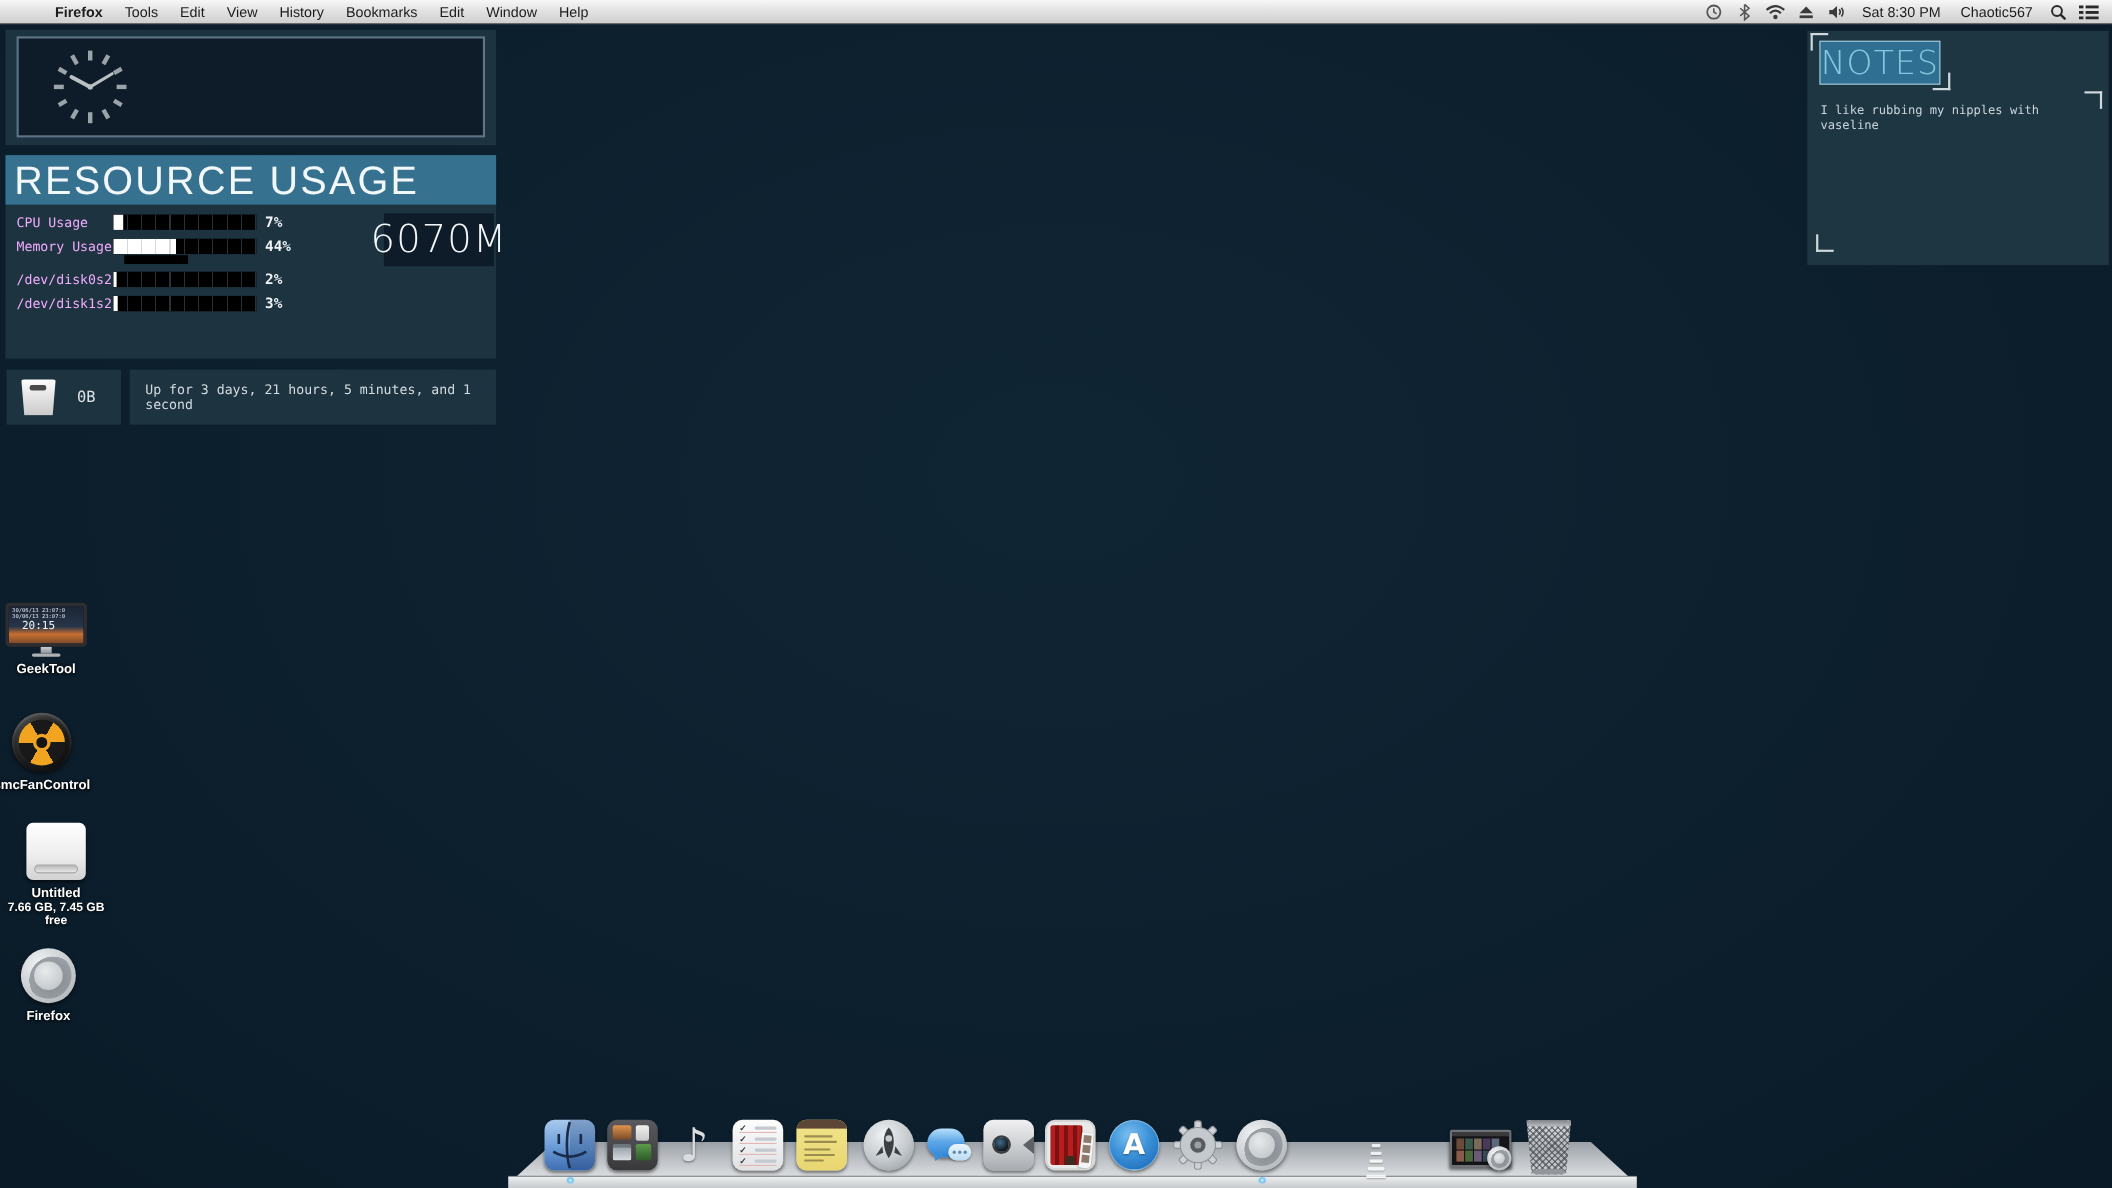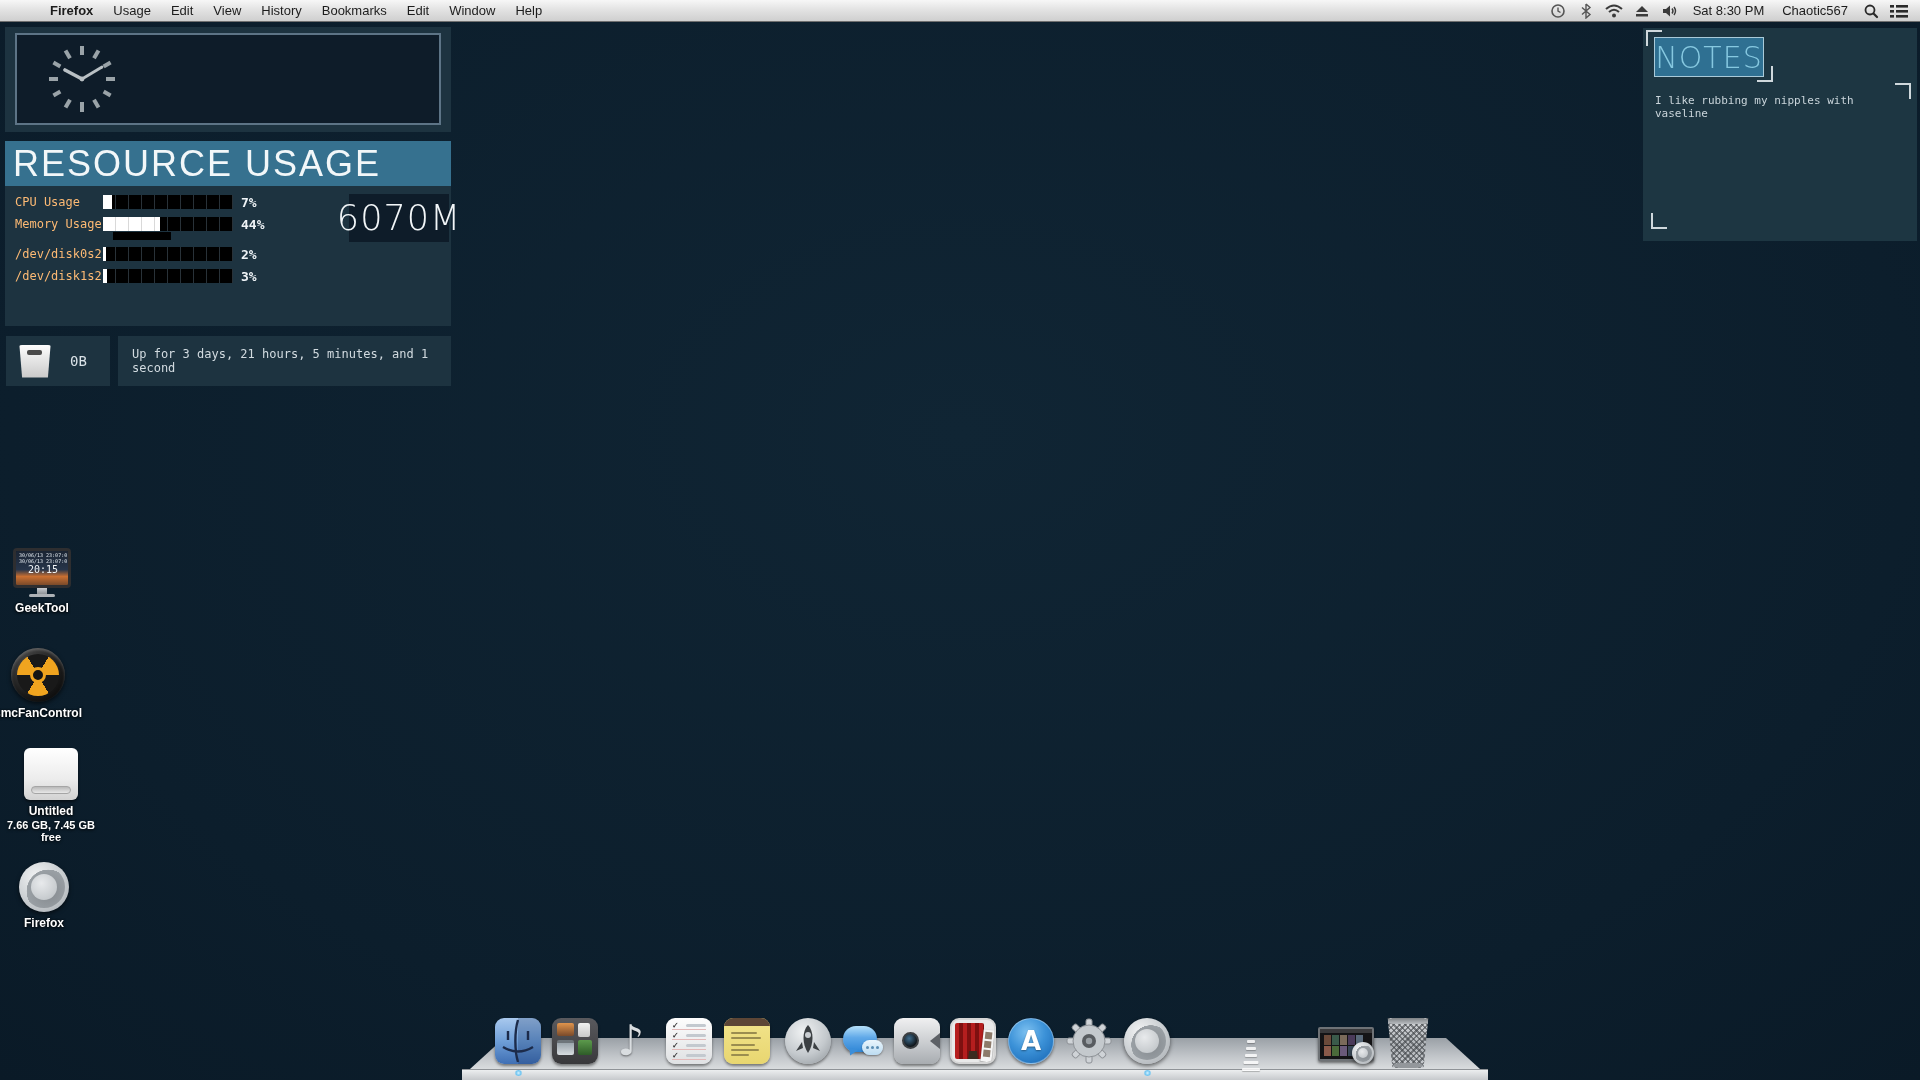--- a/index.html
+++ b/index.html
@@ -43,21 +43,21 @@
   .resource-header {
     position:absolute; left:0; top:0; width:446px; height:45px;
     background:#36718f; display:flex; align-items:center;
   }
   .resource-title {
     font-family:Liberation Sans, sans-serif; font-weight:200; font-size:36px;
     letter-spacing:2px; color:#f2f7f9; padding-left:8px; line-height:40px;
   }
   .res-rows { position:absolute; left:0; top:50px; width:340px; }
   .res-row { position:relative; height:22px; display:flex; align-items:center; }
-  .res-label { width:96px; font-family:"DejaVu Sans Mono", monospace; font-size:12px; color:#fdba74; padding-left:10px; white-space:nowrap; }
+  .res-label { width:96px; font-family:"DejaVu Sans Mono", monospace; font-size:12px; color:#f0abfc; padding-left:10px; white-space:nowrap; }
   .bar {
     position:relative; width:130px; height:14px; background:#000;
     margin-left:2px; overflow:hidden;
   }
   .bar .segs {
     position:absolute; inset:0;
     background:repeating-linear-gradient(90deg, transparent 0 12px, rgba(90,110,125,.45) 12px 13px);
   }
   .bar .fill { position:absolute; left:0; top:0; bottom:0; background:#fff; }
   .bar .fill .segs2{ position:absolute; inset:0; background:repeating-linear-gradient(90deg, transparent 0 12px, rgba(0,0,0,.15) 12px 13px);}
@@ -97,21 +97,21 @@
   .bracket.bl { border-left:2px solid #cfd8dc; border-bottom:2px solid #cfd8dc; }
   .notes-text { position:absolute; left:12px; top:66px; width:252px; font-family:"DejaVu Sans Mono", monospace; font-size:11px; color:#c9d4da; }
   
   .desk-icon { position:absolute; width:96px; text-align:center; }
   .desk-label {
     font-size:12px; font-weight:bold; color:#fff; margin-top:4px;
     text-shadow:0 1px 3px rgba(0,0,0,.9), 0 0 2px rgba(0,0,0,.7);
   }
   .desk-sublabel { font-size:11px; font-weight:bold; color:#fff; text-shadow:0 1px 3px rgba(0,0,0,.9); margin-top:1px; }
   
-  .gt-monitor { width:58px; height:40px; margin:0 auto; background:#0f172a; border:3px solid #2e2e30; border-radius:4px; position:relative; overflow:hidden; }
+  .gt-monitor { width:74px; height:40px; margin:0 auto; background:#0f172a; border:3px solid #2e2e30; border-radius:4px; position:relative; overflow:hidden; }
   .gt-screen { position:absolute; inset:0; background:linear-gradient(180deg,#1a2433 0%, #27354a 55%, #c96f31 75%, #7a4a2a 100%); }
   .gt-line { position:absolute; left:3px; font-family:"DejaVu Sans Mono", monospace; color:#dfe6ec; }
   .gt-line.l1 { top:1px; font-size:5px; }
   .gt-line.l2 { top:7px; font-size:5px; }
   .gt-line.l3 { top:13px; font-size:10px; left:12px; color:#f0f4f7; }
   .gt-stand { width:10px; height:6px; margin:0 auto; background:linear-gradient(180deg,#c9ccd0,#8f9397); }
   .gt-base { width:26px; height:3px; margin:0 auto; background:#aeb2b6; border-radius:2px; }
   
   .smc-icon { width:54px; height:54px; border-radius:50%; margin:0 auto; position:relative; overflow:hidden;
     background:radial-gradient(circle at 35% 30%, #4a4a4a 0%, #191919 60%, #000 100%);
@@ -201,21 +201,21 @@
     background:radial-gradient(circle, #d6f2ff 0%, #6fc5f2 45%, rgba(110,197,242,0) 75%); }
   .dock-sep { position:absolute; left:1240px; top:1040px; width:22px; height:30px; }
   .dock-sep i { position:absolute; left:50%; transform:translateX(-50%); height:3px; background:rgba(255,255,255,.8); border-radius:1px; box-shadow:0 1px 1px rgba(0,0,0,.25); }
 </style>
 </head>
 <body>
 
 <div class="menubar">
   <span class="apple"></span>
   <span class="menu-item app">Firefox</span>
-  <span class="menu-item">Usage</span>
+  <span class="menu-item">Tools</span>
   <span class="menu-item">Edit</span>
   <span class="menu-item">View</span>
   <span class="menu-item">History</span>
   <span class="menu-item">Bookmarks</span>
   <span class="menu-item">Edit</span>
   <span class="menu-item">Window</span>
   <span class="menu-item">Help</span>
   <div class="menubar-right">
     <span class="status-icon">
       <svg width="16" height="16" viewBox="0 0 16 16">

